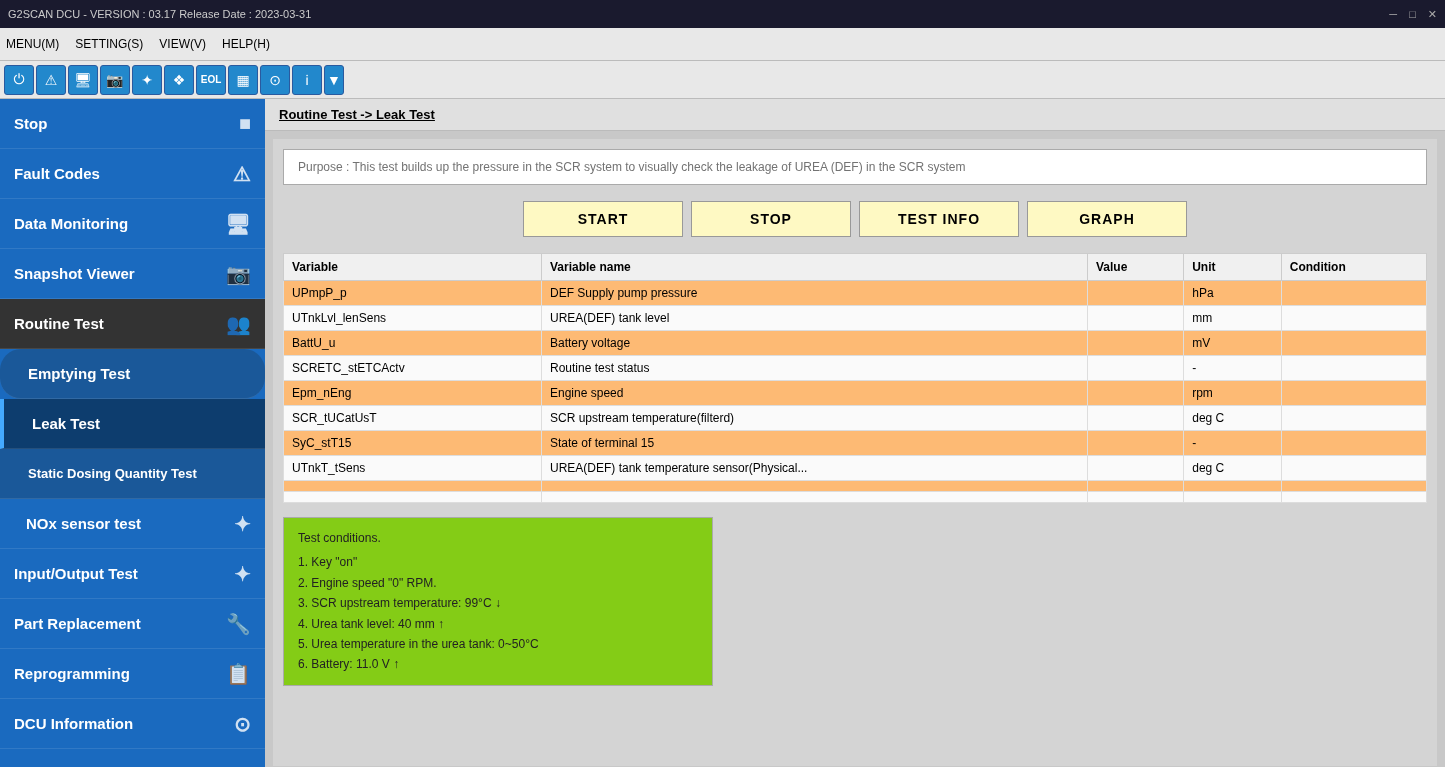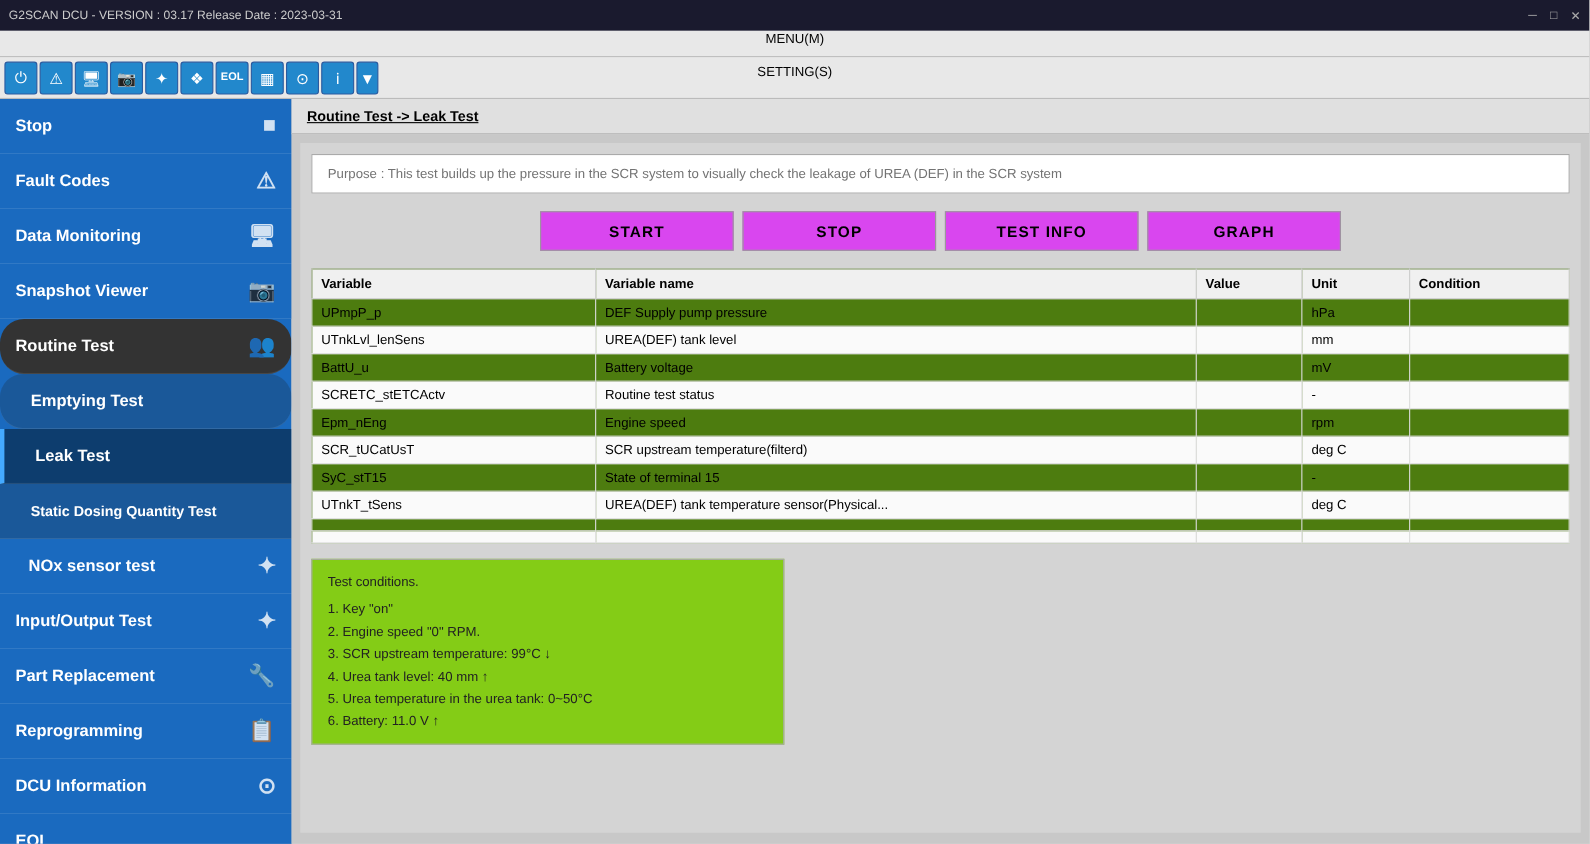--- a/index.html
+++ b/index.html
@@ -18,25 +18,24 @@
     }
     .title-bar-controls { display: flex; gap: 12px; }
     .title-bar-controls span { cursor: pointer; color: #aaa; }
 
     
     .menu-bar {
       background: #e8e8e8;
       height: 24px;
       display: flex;
       align-items: center;
-      padding: 0 6px;
+      padding: 16px 6px;
       gap: 16px;
       border-bottom: 1px solid #bbb;
       font-size: 12px;
-      flex-direction: column;
     }
     .menu-bar span { cursor: pointer; }
 
     
     .toolbar {
       background: #e8e8e8;
       height: 38px;
       display: flex;
       align-items: center;
       padding: 0 4px;
@@ -82,21 +81,21 @@
       align-items: center;
       justify-content: space-between;
       padding: 12px 14px;
       color: white;
       font-size: 15px;
       font-weight: bold;
       cursor: pointer;
       border-bottom: 1px solid rgba(255,255,255,0.1);
       min-height: 50px;
     }
-    .sidebar-item.active { background: #333; color: white; border-radius: 22px; }
+    .sidebar-item.active { background: #333; color: white; }
     .sidebar-icon { font-size: 20px; color: rgba(255,255,255,0.8); }
 
     
     .content-area {
       flex: 1;
       background: #c8c8c8;
       overflow: hidden;
       position: relative;
     }
 
@@ -130,34 +129,34 @@
     }
 
     
     .btn-row {
       display: flex;
       gap: 8px;
       margin-bottom: 16px;
       justify-content: center;
     }
     .action-btn {
-      width: 176px; height: 36px;
-      background: #d946ef;
+      width: 160px; height: 36px;
+      background: #fef9c3;
       border: 1px solid #999;
       font-size: 14px;
       font-weight: bold;
       cursor: pointer;
       letter-spacing: 1px;
     }
 
     
     .data-table {
       width: 100%;
       border-collapse: collapse;
-      background: #4d7c0f;
+      background: #fdba74;
       margin-bottom: 14px;
       font-size: 12px;
     }
     .data-table th {
       background: #f0f0f0;
       border: 1px solid #ccc;
       padding: 6px 8px;
       text-align: left;
       font-weight: bold;
     }

